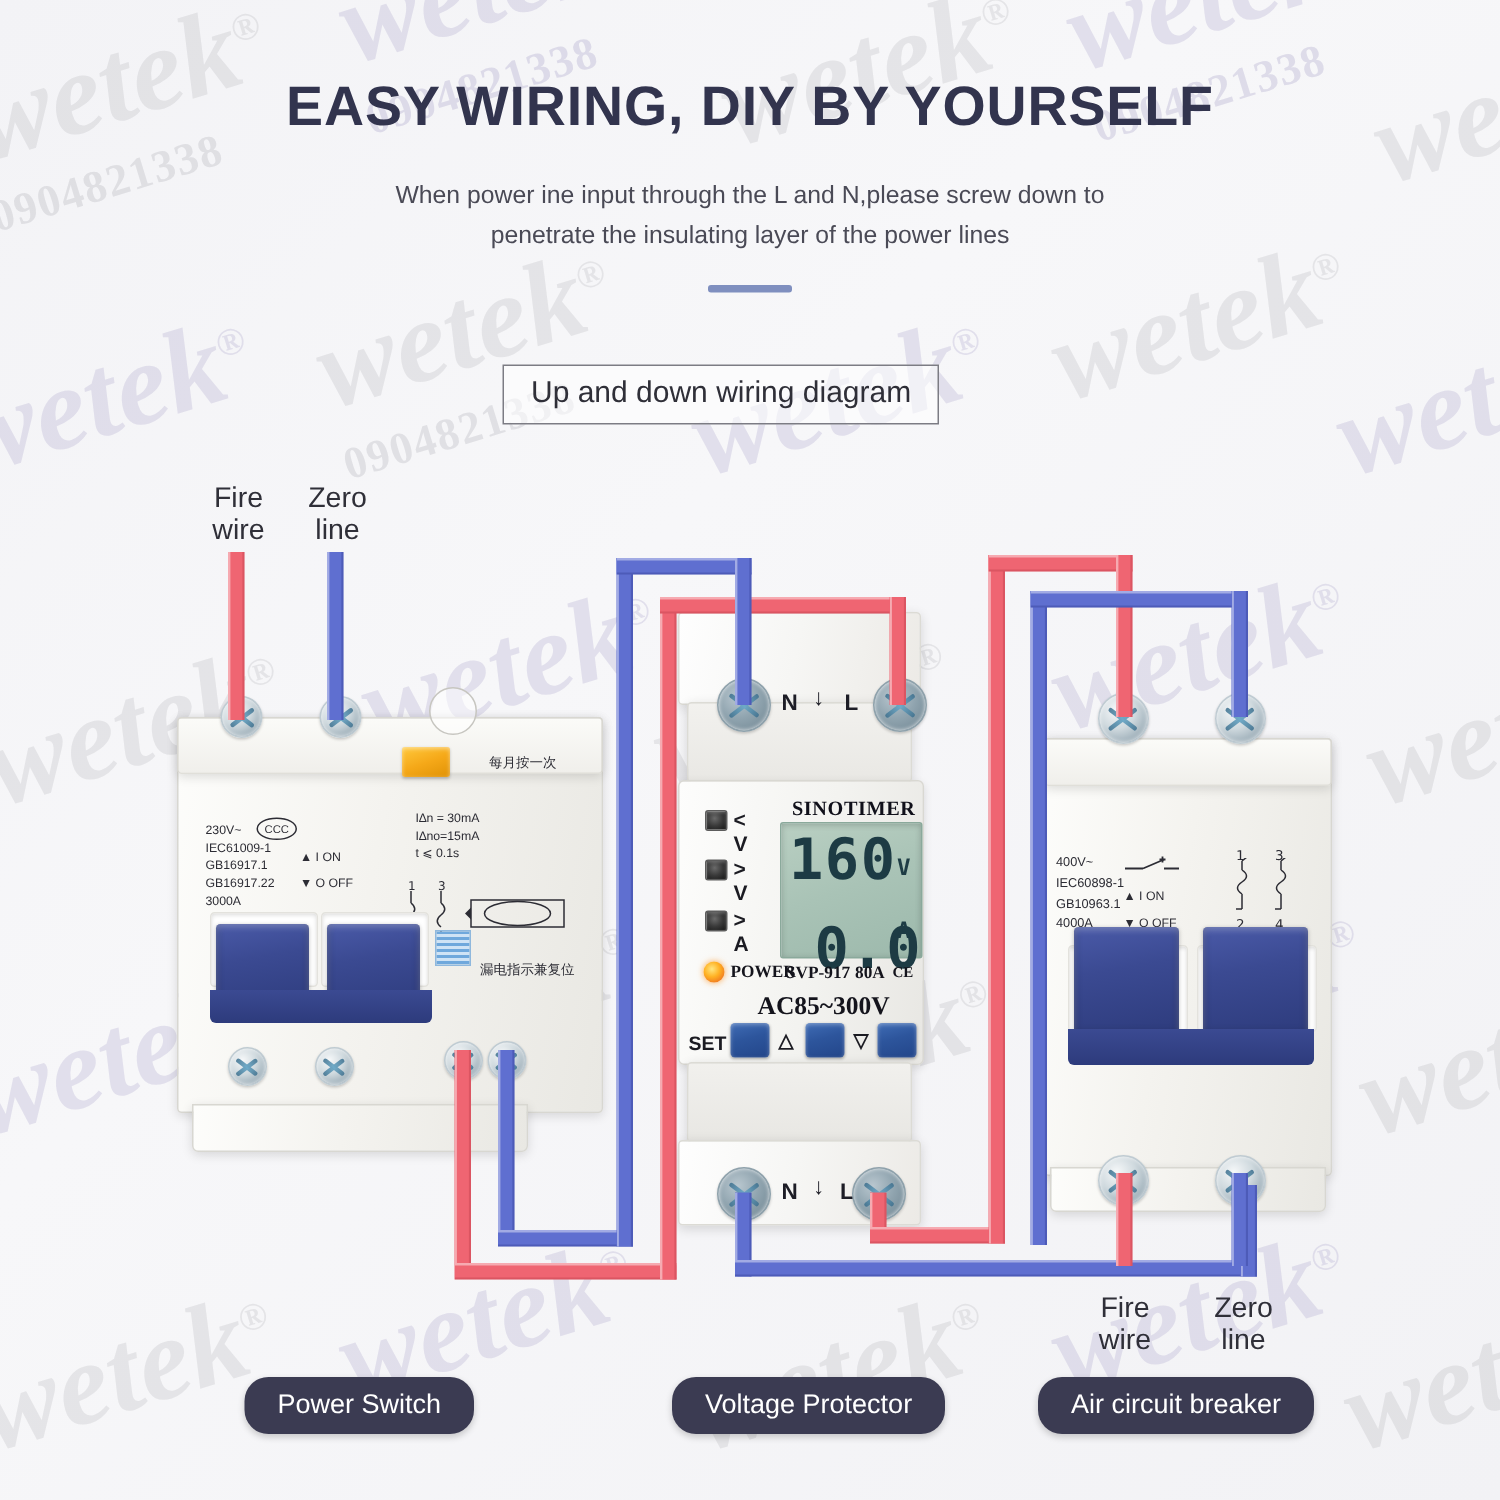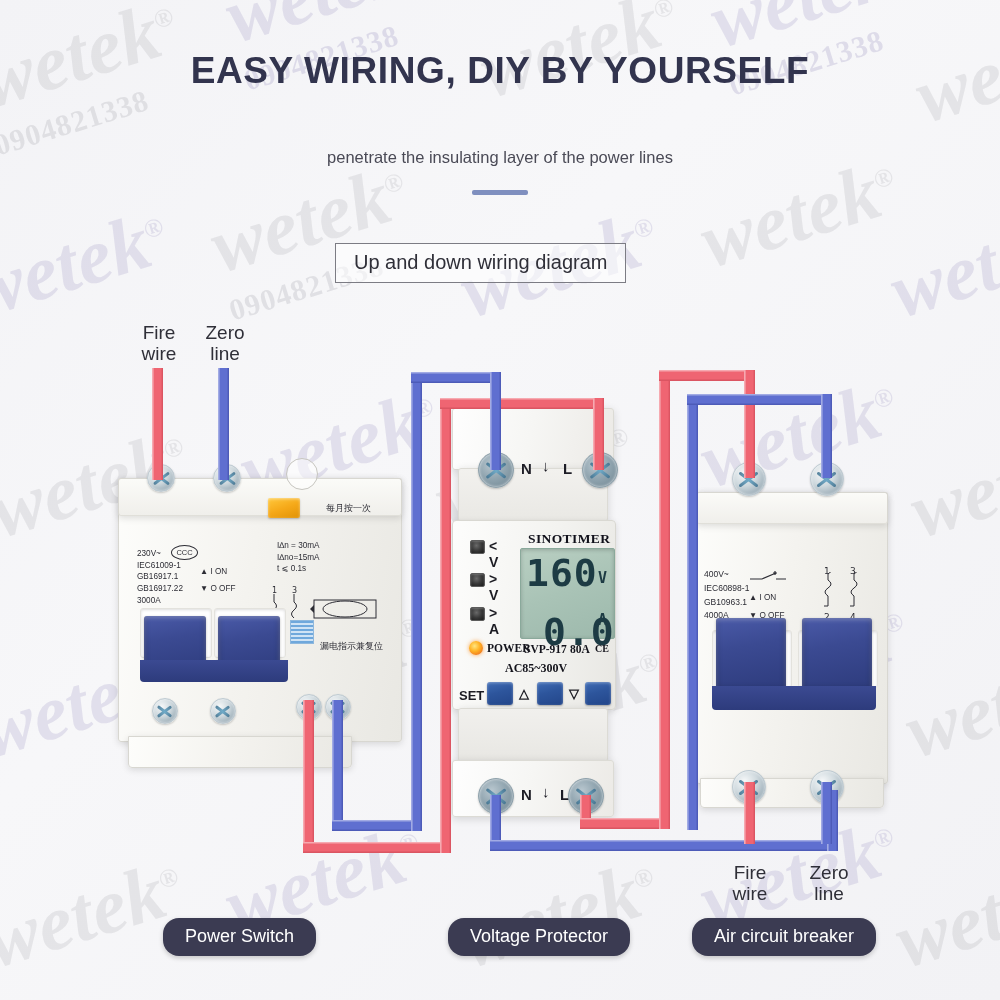--- a/index.html
+++ b/index.html
@@ -269,21 +269,21 @@
       <span>wetek</span><span class="reg">®</span>
     </div>
     <div class="wm gray" style="left:885px;top:900px;font-size:78px;transform:rotate(-17deg);">
       <span>wetek</span>
     </div>
   </div>
 
   <div class="content">
     <div id="title">EASY WIRING, DIY BY YOURSELF</div>
     <div id="subtitle">
-      <br>
+      <span>When power ine input through the L and N,please screw down to</span><br>
       <span>penetrate the insulating layer of the power lines</span>
     </div>
     <div id="divider"></div>
     <div id="diagram-title">Up and down wiring diagram</div>
   </div>
 
   <div class="wire-label" style="left:128px;top:322px;width:62px;">
     <span>Fire</span><br><span>wire</span>
   </div>
   <div class="wire-label" style="left:192px;top:322px;width:66px;">
@@ -401,21 +401,21 @@
       <div class="seg" style="left:77px;top:20px;font-size:15px;">V</div>
       <div class="seg" style="left:22px;top:61px;font-size:38px;">0.0</div>
       <div class="seg" style="left:77px;top:62px;font-size:15px;">A</div>
     </div>
 
     <div class="power-led" style="left:469px;top:641px;"></div>
     <div class="vp-txt" style="left:487px;top:642px;">POWER</div>
     <div class="vp-txt" style="left:524px;top:643px;">SVP-917</div>
     <div class="vp-txt" style="left:570px;top:643px;">80A</div>
     <div class="vp-txt" style="left:595px;top:643px;font-size:10px;">CE</div>
-    <div class="vp-txt" style="left:505px;top:661px;font-size:12px;">AC85~300V</div>
+    <div class="vp-txt" style="left:505px;top:661px;font-size:17px;">AC85~300V</div>
 
     <div class="btn-lbl" style="left:459px;top:688px;">SET</div>
     <div class="btn-blue" style="left:487px;top:682px;"></div>
     <div class="btn-lbl" style="left:519px;top:686px;">△</div>
     <div class="btn-blue" style="left:537px;top:682px;"></div>
     <div class="btn-lbl" style="left:569px;top:686px;">▽</div>
     <div class="btn-blue" style="left:585px;top:682px;"></div>
 
     <div class="vp-body" style="left:458px;top:708px;width:148px;height:52px;background:linear-gradient(180deg,#f1f0ed,#e8e7e3);"></div>
     <div class="vp-body" style="left:452px;top:760px;width:160px;height:55px;"></div>

